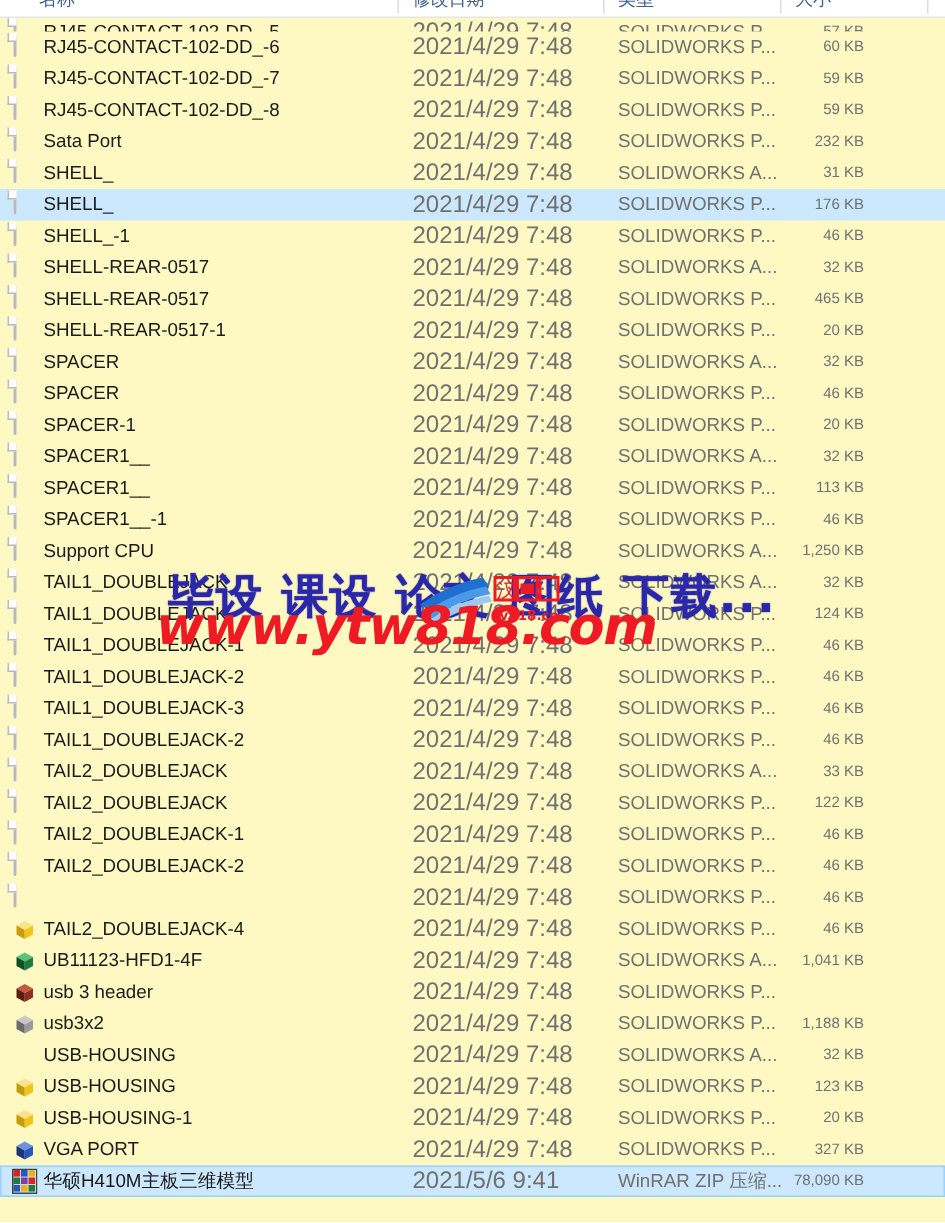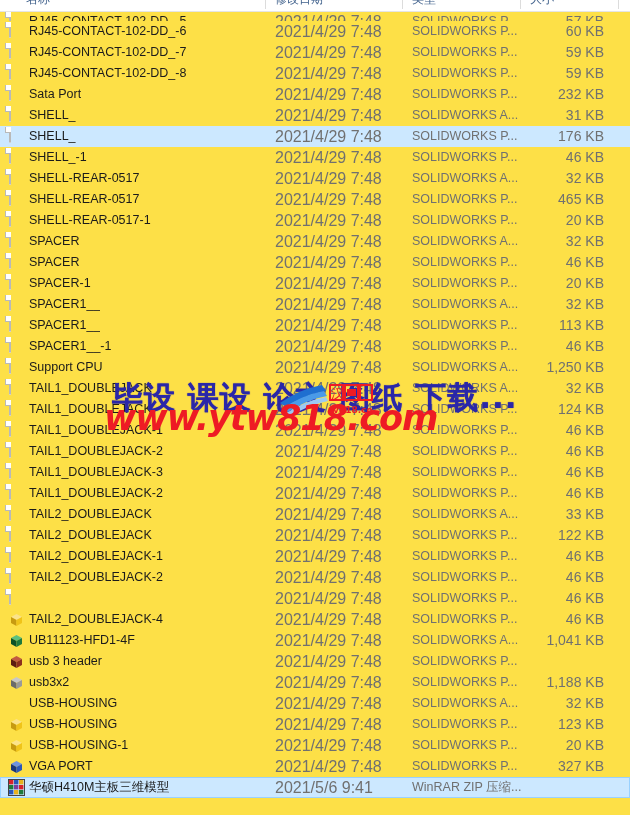--- a/index.html
+++ b/index.html
@@ -7,21 +7,21 @@
     margin: 0; padding: 0;
     width: 630px; height: 815px;
     background: #ffffff;
     font-family: "Liberation Sans", "DejaVu Sans", sans-serif;
     overflow: hidden;
   }
   #explorer {
     position: relative;
     width: 630px;
     height: 815px;
-    background: #fde047;
+    background: #fef9c3;
   }
 
   
   .col-header {
     position: absolute;
     top: -12px;
     left: 0;
     width: 630px;
     height: 24px;
     background: #ffffff;
@@ -109,27 +109,27 @@
     position: absolute;
     left: 412px;
     top: 0;
     height: 21px;
     line-height: 21px;
     font-size: 12.5px;
     color: #707070;
   }
   .cell-size {
     position: absolute;
-    left: 470px;
+    left: 442px;
     width: 134px;
     text-align: right;
     top: 0;
     height: 21px;
     line-height: 21px;
-    font-size: 14px;
+    font-size: 10px;
     color: #707070;
   }
 
   
   .ic-doc {
     position: relative;
     width: 14px;
     height: 17px;
     margin-left: 1px;
     background: #fdfdfd;
@@ -494,20 +494,21 @@
             <rect x="6" y="6" width="4.4" height="4.4" fill="#7a3fa0"></rect>
             <rect x="11" y="6" width="4.4" height="4.4" fill="#d8232a"></rect>
             <rect x="1" y="11" width="4.4" height="4.4" fill="#2b57b8"></rect>
             <rect x="6" y="11" width="4.4" height="4.4" fill="#e8b21d"></rect>
             <rect x="11" y="11" width="4.4" height="4.4" fill="#1f7a3d"></rect>
             <rect x="0.5" y="0.5" width="16" height="16" fill="none" stroke="#444"></rect>
           </svg></span>
         <span class="cell-name">华硕H410M主板三维模型</span>
         <span class="cell-date">2021/5/6 9:41</span>
         <span class="cell-type">WinRAR ZIP 压缩...</span>
+        <span class="cell-size">78,090 KB</span>
       </div>
     </div>
 
   <div class="wm wm-blue">毕设 课设 论文 图纸 下载...</div>
   <svg class="wm-logo" viewBox="0 0 96 36">
     <g>
       <path d="M2 20 Q22 6 44 2 L48 8 Q26 12 8 24 Z" fill="#1f6fd0"></path>
       <path d="M4 26 Q24 12 46 8 L49 13 Q28 17 10 29 Z" fill="#4a9ae8"></path>
       <path d="M7 31 Q26 18 48 14 L50 18 Q30 22 13 33 Z" fill="#9cc9f2"></path>
       <rect x="52" y="2" width="13" height="15" fill="none" stroke="#ee1b24" stroke-width="2"></rect>

